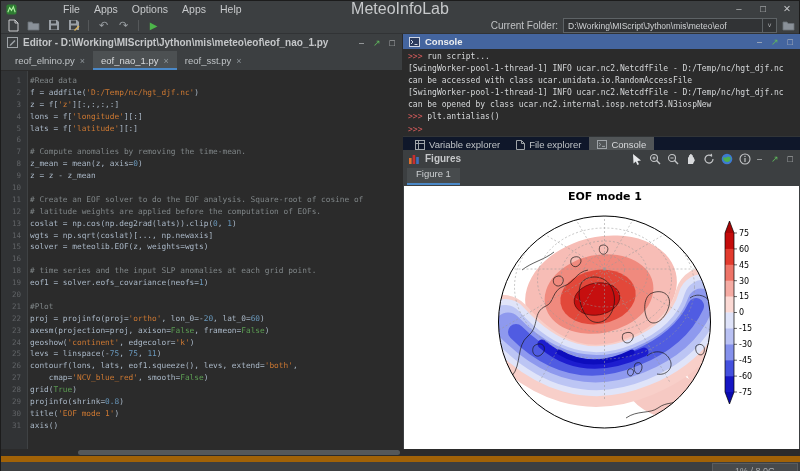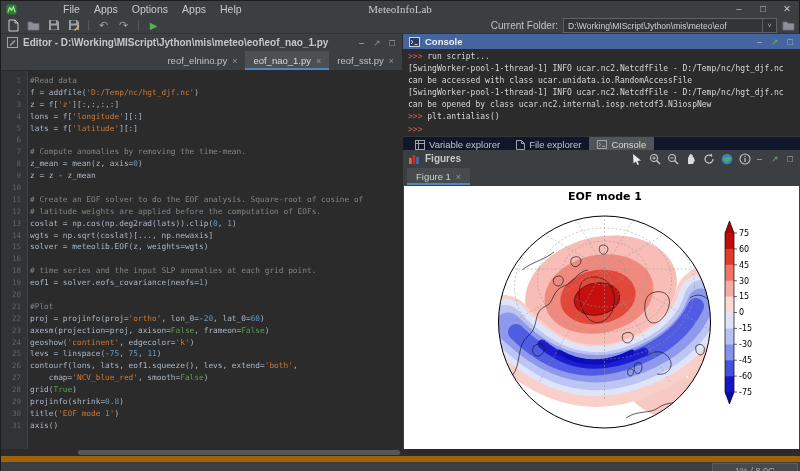--- a/index.html
+++ b/index.html
@@ -6,21 +6,21 @@
   body{width:800px;height:471px;overflow:hidden;background:#2b2b2b;
        font-family:"Liberation Sans",sans-serif;color:#bcbec0;
        -webkit-font-smoothing:antialiased;}
   #app{position:relative;width:800px;height:471px;border:1px solid #1c1c1c;box-sizing:border-box;}
 
   
   .menubar{position:absolute;left:0;top:0;width:100%;height:16px;background:#3c3f41;
            display:flex;align-items:center;z-index:5;gap:34px;}
   .logo{width:11px;height:11px;margin:0 5px 0 5px;flex:0 0 auto;}
   .menu-item{padding:0 7px;font-size:10.5px;color:#c7c9cb;cursor:default;}
-  .app-title{position:absolute;left:0;right:0;text-align:center;font-size:11px;color:#c7c9cb;pointer-events:none;font-family:Liberation Serif, serif;}
+  .app-title{position:absolute;left:0;right:0;text-align:center;font-size:16px;color:#c7c9cb;pointer-events:none;}
   .winctrl{position:absolute;right:0;top:0;height:16px;display:flex;align-items:center;}
   .winbtn{width:24px;text-align:center;font-size:9.5px;color:#c3c5c7;line-height:16px;}
 
   
   .toolbar{position:absolute;left:0;top:16px;width:100%;height:17px;background:#3c3f41;
            border-bottom:1px solid #313335;box-sizing:border-box;display:flex;align-items:center;z-index:5;}
   .tb-icons{display:flex;align-items:center;gap:7px;padding-left:6px;}
   .tb-ic{width:13px;height:13px;display:flex;align-items:center;justify-content:center;}
   .tb-sep{width:1px;height:11px;background:#55585a;margin:0 1px;}
   .glyph{font-size:11px;color:#9da2a6;line-height:13px;}
@@ -34,21 +34,21 @@
   
   .panel-header{height:17px;background:#3c3f41;display:flex;align-items:center;font-size:10px;color:#c5c7c9;}
   .ph-icon{margin:0 5px 0 6px;display:flex;}
   .ph-title{font-weight:bold;white-space:nowrap;overflow:hidden;flex:1;}
   .ph-btns{display:flex;align-items:center;gap:9px;margin-right:7px;}
   .ph-btn{font-size:9px;color:#c0c2c4;line-height:10px;}
   .ph-float{color:#5fb65c;}
 
   
   #editor-panel{position:absolute;left:0;top:33px;width:401px;height:422px;background:#2b2b2b;}
-  .tabrow{height:20px;background:#3c3f41;border-bottom:1px solid #2b2b2b;display:flex;align-items:flex-end;padding-left:6px;box-sizing:border-box;justify-content:flex-end;}
+  .tabrow{height:20px;background:#3c3f41;border-bottom:1px solid #2b2b2b;display:flex;align-items:flex-end;padding-left:6px;box-sizing:border-box;}
   .tab{height:19px;display:flex;align-items:center;gap:5px;padding:0 8px;font-size:9.5px;color:#bfc3c6;}
   .tab.active{background:#4c5052;box-shadow:inset 0 -2px 0 #4a88c7;color:#d8dadc;}
   .tab-close{font-size:9px;color:#8f969b;}
   .code-wrap{position:absolute;left:0;top:37px;width:401px;height:378px;overflow:hidden;background:#2b2b2b;}
   .gutter-bg{position:absolute;left:0;top:0;bottom:0;width:26px;background:#313335;border-right:1px solid #3f4244;}
   .code-lines{position:relative;padding-top:4px;font-family:"DejaVu Sans Mono",monospace;font-size:7.8px;}
   .cl{height:11.9px;line-height:11.9px;white-space:pre;}
   .ln{display:inline-block;width:20px;text-align:right;margin-right:9px;color:#606366;font-size:7.5px;}
   .tk-d{color:#a9b7c6;} .tk-c{color:#7f8587;} .tk-s{color:#cc7832;}
   .tk-n{color:#6897bb;} .tk-k{color:#5c9e53;}
@@ -62,21 +62,21 @@
   .con-header{height:15px;background:#44659f;display:flex;align-items:center;font-size:9.5px;color:#eceef0;}
   .con-body{height:85px;overflow:hidden;padding:2px 5px 0 5px;font-family:"DejaVu Sans Mono",monospace;font-size:8px;}
   .con-line{height:12.1px;line-height:12.1px;white-space:pre;color:#d6d8da;}
   .con-prompt{color:#d25b5b;}
   .con-tabs{height:15px;background:#0f172a;border-top:1px solid #323537;display:flex;align-items:stretch;padding-left:4px;}
   .con-tab{display:flex;align-items:center;gap:4px;padding:0 8px;font-size:9.5px;color:#bfc3c6;}
   .con-tab.active{background:#515557;color:#d8dadc;}
 
   #figures-panel{position:absolute;left:0;top:116px;width:397px;height:306px;background:#3c3f41;}
   .fig-tabrow{height:18px;background:#3c3f41;display:flex;align-items:flex-end;padding-left:4px;box-sizing:border-box;}
-  .fig-tab{height:17px;display:flex;align-items:center;gap:5px;padding:0 9px;font-size:9.5px;color:#cdd0d2;background:#474b4d;box-shadow:inset 0 -2px 0 #4a88c7;}
+  .fig-tab{height:17px;display:flex;align-items:center;gap:5px;padding:0 9px;font-size:9.5px;color:#cdd0d2;background:#474b4d;box-shadow:inset 0 -2px 0 #4a88c7;flex-direction:column;}
   .fig-toolbar{display:flex;align-items:center;gap:6px;margin-right:6px;}
   .fig-area{position:absolute;left:1px;top:36px;width:395px;height:263px;background:#ffffff;}
   .fig-pad{position:absolute;left:0;bottom:0;width:397px;height:7px;background:#2b2b2b;}
 
   
   .statusbar{position:absolute;left:0;top:455px;width:800px;height:16px;background:#3c3f41;border-top:6px solid #a16207;box-sizing:border-box;}
   .mem-box{position:absolute;right:3px;top:1px;width:84px;height:13px;background:#474a4c;border:1px solid #5a5d5f;
            display:flex;align-items:center;justify-content:center;font-size:9px;color:#a8abad;}
   svg{display:block;}
 </style>

